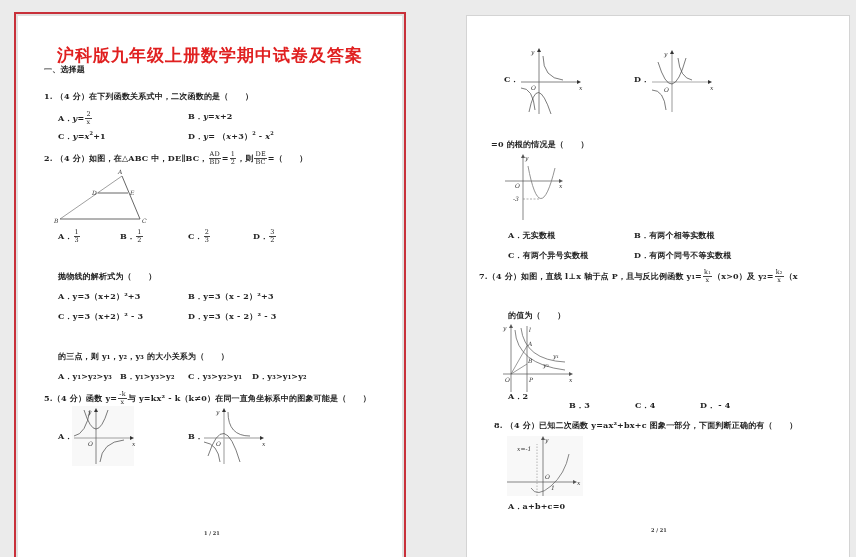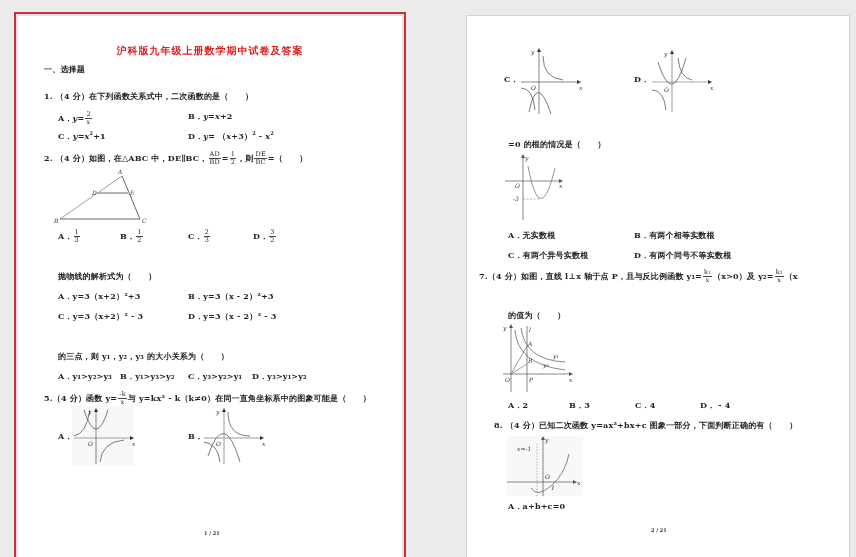--- a/index.html
+++ b/index.html
@@ -18,21 +18,21 @@
     border:2px solid #c8303a;
     box-shadow: inset 0 0 0 2px #e2e2e2;
   }
   #page2 {
     left:466px; top:15px; width:384px; height:560px;
     border:1px solid #d4d4d4;
   }
   .txt { position:absolute; font-size:8px; line-height:10px; white-space:nowrap; font-weight:bold; letter-spacing:0.2px; }
   .title {
     position:absolute; left:0; width:388px; top:30px; text-align:center;
-    color:#e02020; font-size:10px; font-weight:bold; letter-spacing:1px;
+    color:#e02020; font-size:17px; font-weight:bold; letter-spacing:1px;
     font-family:"DejaVu Serif", serif;
   }
   .pgnum { position:absolute; font-size:5px; font-weight:bold; color:#333; }
   .frac { display:inline-block; vertical-align:middle; text-align:center; font-size:6.5px; line-height:7px; font-weight:normal; margin:0 1px; }
   .frac .n { display:block; border-bottom:0.7px solid #444; padding:0 1px; }
   .frac .d { display:block; }
   i { font-style:italic; }
   sup { font-size:5px; vertical-align:top; line-height:5px; }
   svg.fig { position:absolute; overflow:visible; }
   svg.fig text { font-family:"DejaVu Serif", serif; font-size:6px; font-style:italic; fill:#333; }
@@ -142,21 +142,21 @@
     <line x1="22" y1="64" x2="22" y2="4" stroke="#aaa" stroke-width="1.2"></line>
     <polygon points="20,6 22,2 24,6" fill="#333"></polygon>
     <path d="M8,14 Q22,60 36,10" fill="none" stroke="#444" stroke-width="0.7"></path>
     <path d="M28,10 Q30,30 42,32" fill="none" stroke="#444" stroke-width="0.7"></path>
     <path d="M2,42 Q14,42 16,62" fill="none" stroke="#444" stroke-width="0.7"></path>
     <text x="14" y="8">y</text>
       <text x="14" y="44">O</text>
       <text x="60" y="42">x</text>
   </svg>
 
-  <div class="txt" style="left:41px;top:123px;">=0 的根的情况是（　　）</div>
+  <div class="txt" style="left:24px;top:123px;">=0 的根的情况是（　　）</div>
   <svg class="fig" style="left:36px;top:138px;" width="64" height="68">
     <line x1="2" y1="27" x2="58" y2="27" stroke="#555" stroke-width="0.7"></line>
     <polygon points="56,25 60,27 56,29" fill="#555"></polygon>
     <line x1="20" y1="66" x2="20" y2="2" stroke="#555" stroke-width="0.7"></line>
     <polygon points="18,4 20,0 22,4" fill="#555"></polygon>
     <path d="M25,12 Q37,76 52,14" fill="none" stroke="#777" stroke-width="0.8"></path>
     <line x1="20" y1="45" x2="37" y2="45" stroke="#777" stroke-width="0.6" stroke-dasharray="2,1.5"></line>
     <text x="22" y="6">y</text>
     <text x="12" y="34">O</text>
     <text x="56" y="34">x</text>
@@ -184,21 +184,21 @@
     <text x="0" y="6">y</text>
     <text x="26" y="8">l</text>
     <text x="25" y="22">A</text>
     <text x="25" y="39">B</text>
     <text x="50" y="34">y₁</text>
     <text x="40" y="43">y₂</text>
     <text x="2" y="58">O</text>
     <text x="26" y="58">P</text>
     <text x="66" y="58">x</text>
   </svg>
-  <div class="txt" style="left:41px;top:384px;">A．2</div>
+  <div class="txt" style="left:41px;top:375px;">A．2</div>
   <div class="txt" style="left:102px;top:384px;">B．3</div>
   <div class="txt" style="left:168px;top:384px;">C．4</div>
   <div class="txt" style="left:233px;top:384px;">D． - 4</div>
 
   <div class="txt" style="left:27px;top:404px;">
     <span>8.</span>
     <span>（4 分）已知二次函数 y=ax²+bx+c 图象一部分，下面判断正确的有（　　）</span>
   </div>
   <svg class="fig" style="left:40px;top:420px;" width="76" height="62">
     <rect x="0" y="0" width="76" height="60" fill="#f8f8f8"></rect>

